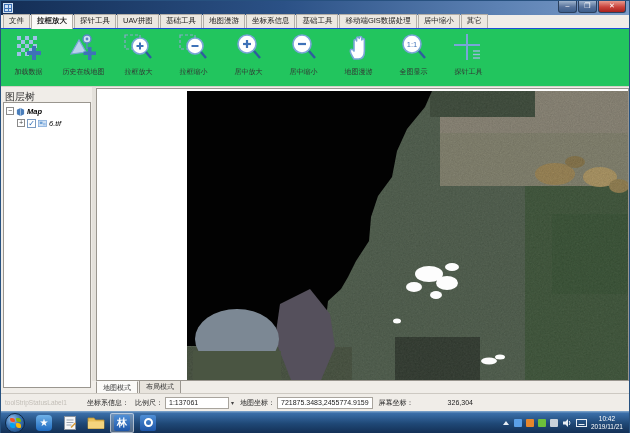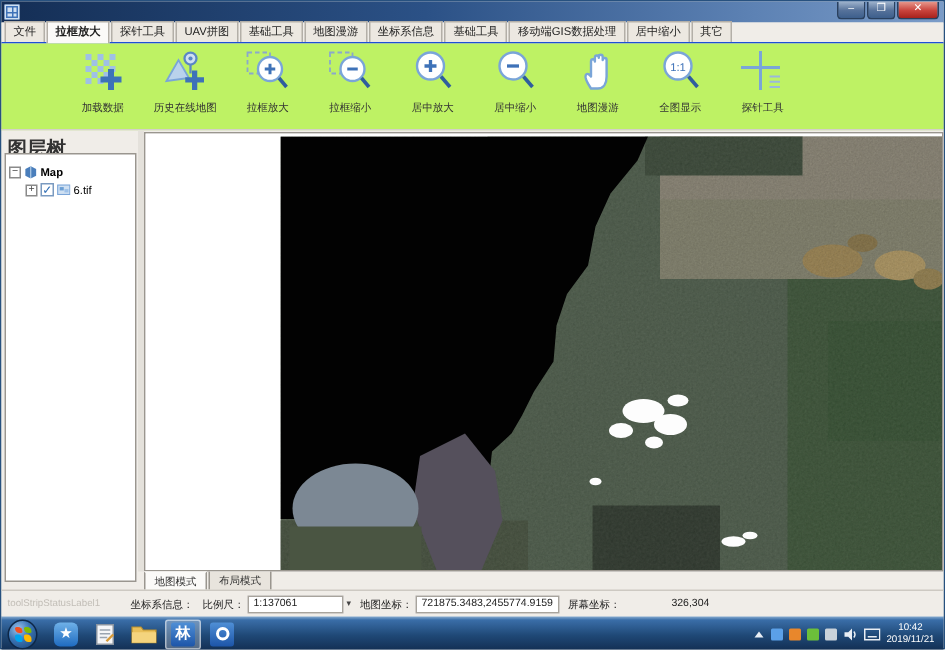--- a/index.html
+++ b/index.html
@@ -24,32 +24,32 @@
 
   
   .menubar { position:absolute; left:0; top:14px; width:100%; height:14px;
     background:#f0ede8; border-bottom:1px solid #1d4ed8; display:flex; align-items:flex-end; padding-left:2px; }
   .mtab { font-size:7.5px; color:#222; padding:1px 5px 2px 5px; border:1px solid #b3afa8;
     border-bottom:none; background:#ece8e1; margin-right:1px; white-space:nowrap; }
   .mtab.active { background:#fbfaf8; font-weight:bold; position:relative; top:1px; padding-bottom:3px; }
 
   
   .toolbar { position:absolute; left:0; top:28px; width:100%; height:58px;
-    background:#bef264; border-bottom:1px solid #d4d0c9; display:flex;padding-left:40px; }
+    background:#22c55e; border-bottom:1px solid #d4d0c9; display:flex; }
   .tbtn { width:55px; height:56px; display:flex; flex-direction:column; align-items:center;
     justify-content:flex-start; padding-top:3px; }
   .tbtn svg { width:32px; height:32px; }
   .tlabel { font-size:7px; color:#333; margin-top:3px; white-space:nowrap; }
 
   
   .mainrow { position:absolute; left:0; top:86px; width:100%; height:306px; background:#f0ede8; }
-  .panel-title { position:absolute; left:4px; top:3px; font-size:13px; color:#333;font-weight:bold; }
+  .panel-title { position:absolute; left:4px; top:3px; font-size:10px; color:#333; }
   .tree-box { position:absolute; left:2px; top:15px; width:88px; height:286px;
     background:#fff; border:1px solid #9a968f; font-size:7.5px; padding:4px 2px; }
-  .tree-row { display:flex; align-items:flex-end; height:12px; white-space:nowrap; }
+  .tree-row { display:flex; align-items:flex-start; height:12px; white-space:nowrap;font-style:italic; }
   .tree-row.child { padding-left:11px; }
   .expander { width:8px; height:8px; border:1px solid #8a8a8a; background:#fff; font-size:7px;
     line-height:6px; text-align:center; color:#444; margin-right:2px; flex:0 0 auto; }
   .node-icon { width:9px; height:9px; margin-right:2px; flex:0 0 auto; }
   .cbx { width:9px; height:9px; border:1px solid #7a9ac0; background:#fff; margin-right:2px;
     color:#2e6db5; font-size:8px; line-height:8px; text-align:center; flex:0 0 auto; }
   .splitter { position:absolute; left:91px; top:0; width:4px; height:294px; background:#e4e1db; }
 
   .map-canvas { position:absolute; left:95px; top:1px; width:533px; height:293px;
     background:#fff; border:1px solid #9a968f; }

